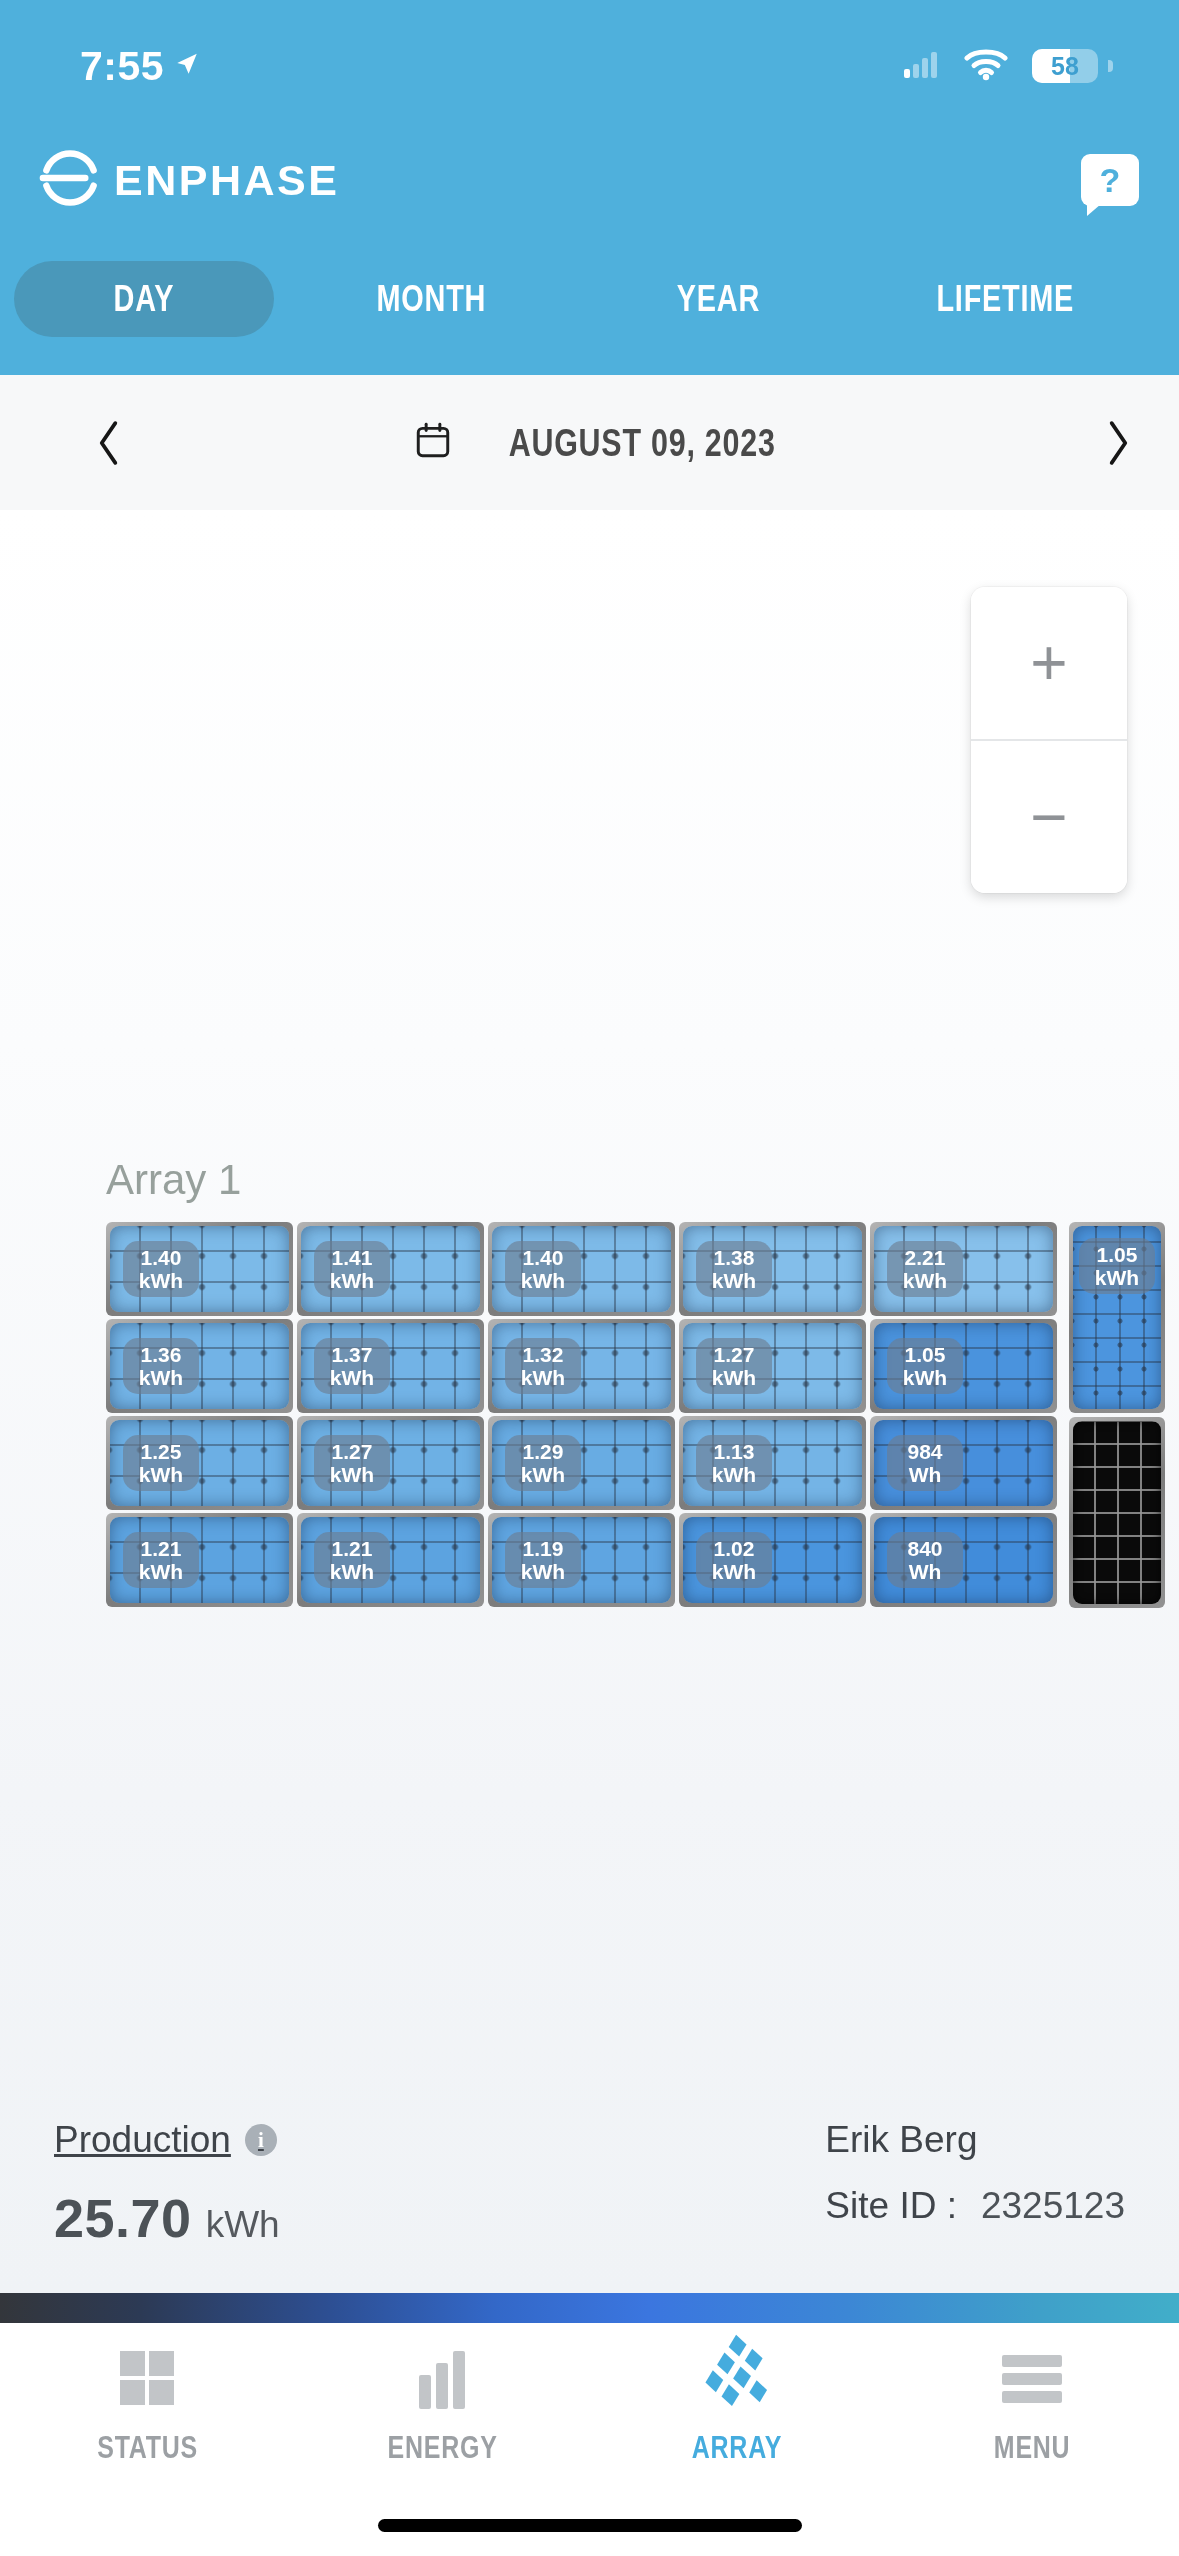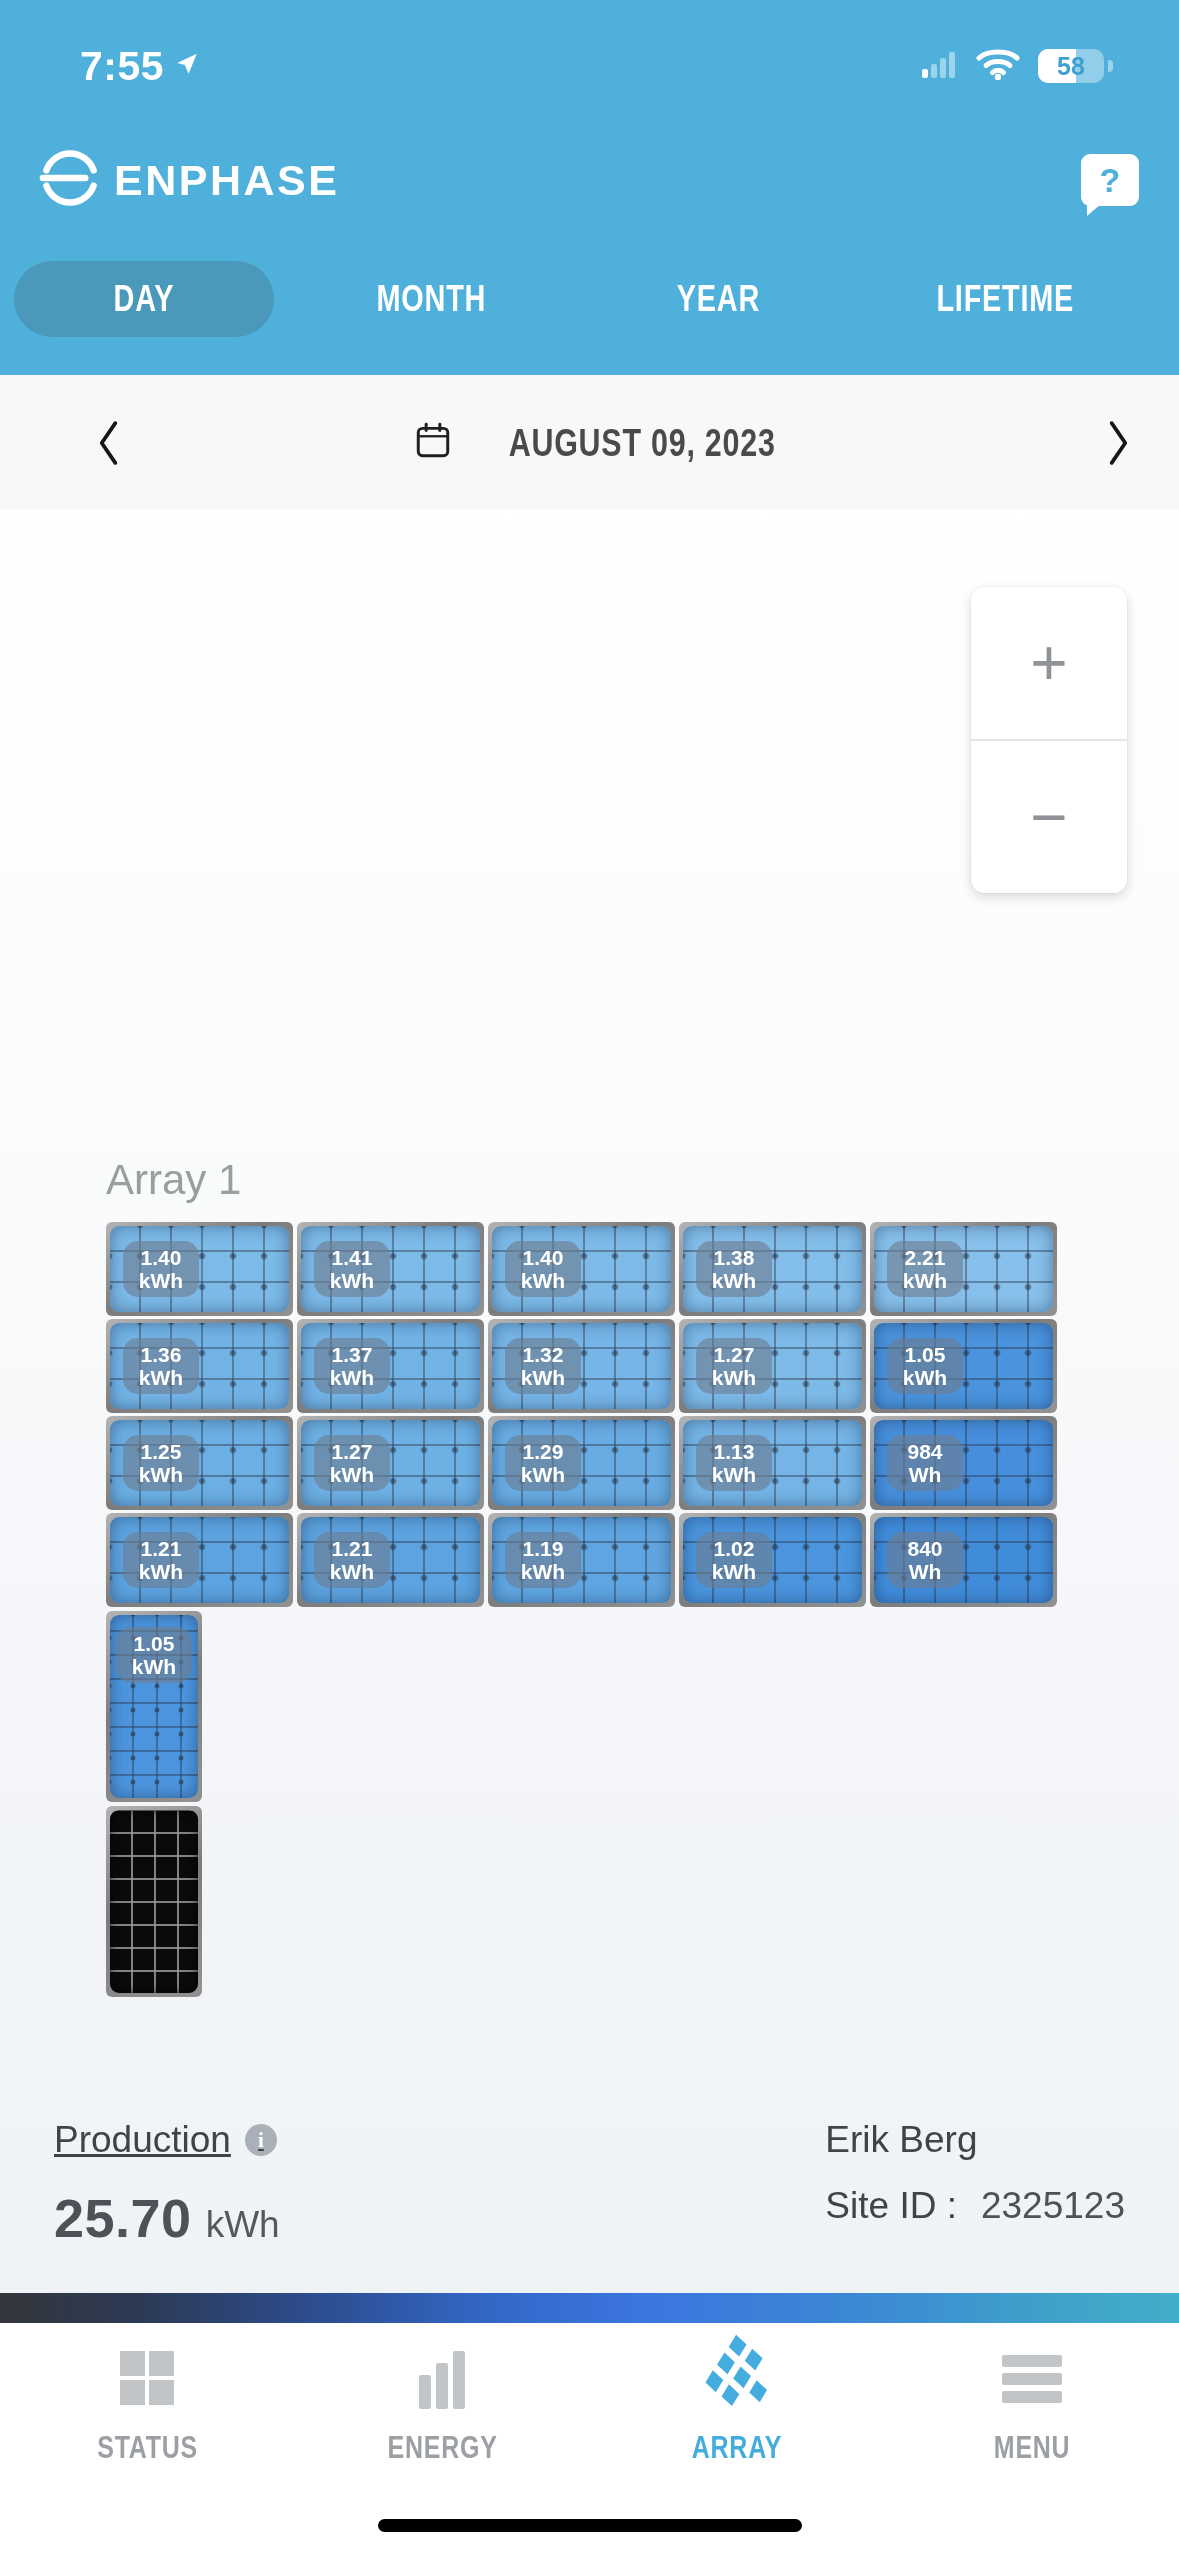--- a/index.html
+++ b/index.html
@@ -10,21 +10,21 @@
     -webkit-font-smoothing:antialiased;
   }
   .cond{display:inline-block;transform:scaleX(.78);transform-origin:center;letter-spacing:1px;}
 
   
   .app-header{position:absolute;top:0;left:0;right:0;height:375px;background:#4FB0DC;}
   .status-bar{position:absolute;top:38px;left:0;right:0;height:56px;
     display:flex;justify-content:space-between;align-items:center;padding:0 66px 0 80px;}
   .sb-left{display:flex;align-items:center;gap:10px;}
   .sb-time{color:#fff;font-size:41px;font-weight:700;letter-spacing:.5px;}
-  .sb-right{display:flex;align-items:center;gap:18px;}
+  .sb-right{display:flex;align-items:center;gap:24px;}
   .battery{position:relative;width:66px;height:34px;border-radius:10px;overflow:hidden;
     background:rgba(255,255,255,.38);}
   .battery .fill{position:absolute;left:0;top:0;bottom:0;width:58%;background:#fff;}
   .battery .pct{position:absolute;inset:0;display:flex;align-items:center;justify-content:center;
     font-size:25px;font-weight:700;color:#3E9FD0;}
   .battery-nub{width:5px;height:12px;border-radius:0 4px 4px 0;background:rgba(255,255,255,.45);margin-left:-14px;}
 
   .brand-row{position:absolute;top:146px;left:38px;right:40px;display:flex;justify-content:space-between;align-items:center;}
   .brand{display:flex;align-items:center;gap:12px;}
   .brand-text{color:#fff;font-size:43px;font-weight:700;letter-spacing:2.5px;}
@@ -50,21 +50,21 @@
   .content{position:absolute;top:510px;left:0;right:0;height:1783px;
     background:linear-gradient(180deg,#FFFFFF 0%,#FBFCFD 30%,#F3F5F8 72%,#F0F3F6 100%);}
   .zoom-ctl{position:absolute;top:77px;right:52px;width:156px;height:306px;background:#fff;border-radius:14px;
     box-shadow:0 4px 12px rgba(0,0,0,.15),0 0 0 1px rgba(0,0,0,.03);display:flex;flex-direction:column;overflow:hidden;}
   .zoom-btn{flex:1;border:none;background:#fff;color:#8F9296;font-size:64px;font-weight:400;font-family:inherit;line-height:1;}
   .zoom-divider{height:2px;background:#E4E6E8;}
 
   .array-section{position:absolute;left:106px;top:646px;}
   .array-label{color:#97A09C;font-size:42px;margin-bottom:18px;}
 
-  .panel-grid{display:flex;gap:4px;flex-direction:column;}
+  .panel-grid{display:flex;gap:12px;}
   .pg-left{display:grid;grid-template-columns:repeat(5,187px);grid-auto-rows:94px;gap:3px 4px;}
   .pg-right{display:flex;flex-direction:column;gap:4px;width:96px;}
   .pg-right .pframe{height:191px;}
 
   .pframe{border-radius:6px;padding:4px;box-sizing:border-box;
     background:linear-gradient(150deg,#b4b4b4,#7c7c7c 45%,#929292);}
   .pcell{position:relative;width:100%;height:100%;border-radius:9px;overflow:hidden;
     box-shadow:inset 0 0 16px rgba(10,25,50,.42);
     background-image:
       radial-gradient(circle,rgba(35,45,60,.55) 2.5px,transparent 3.6px),

